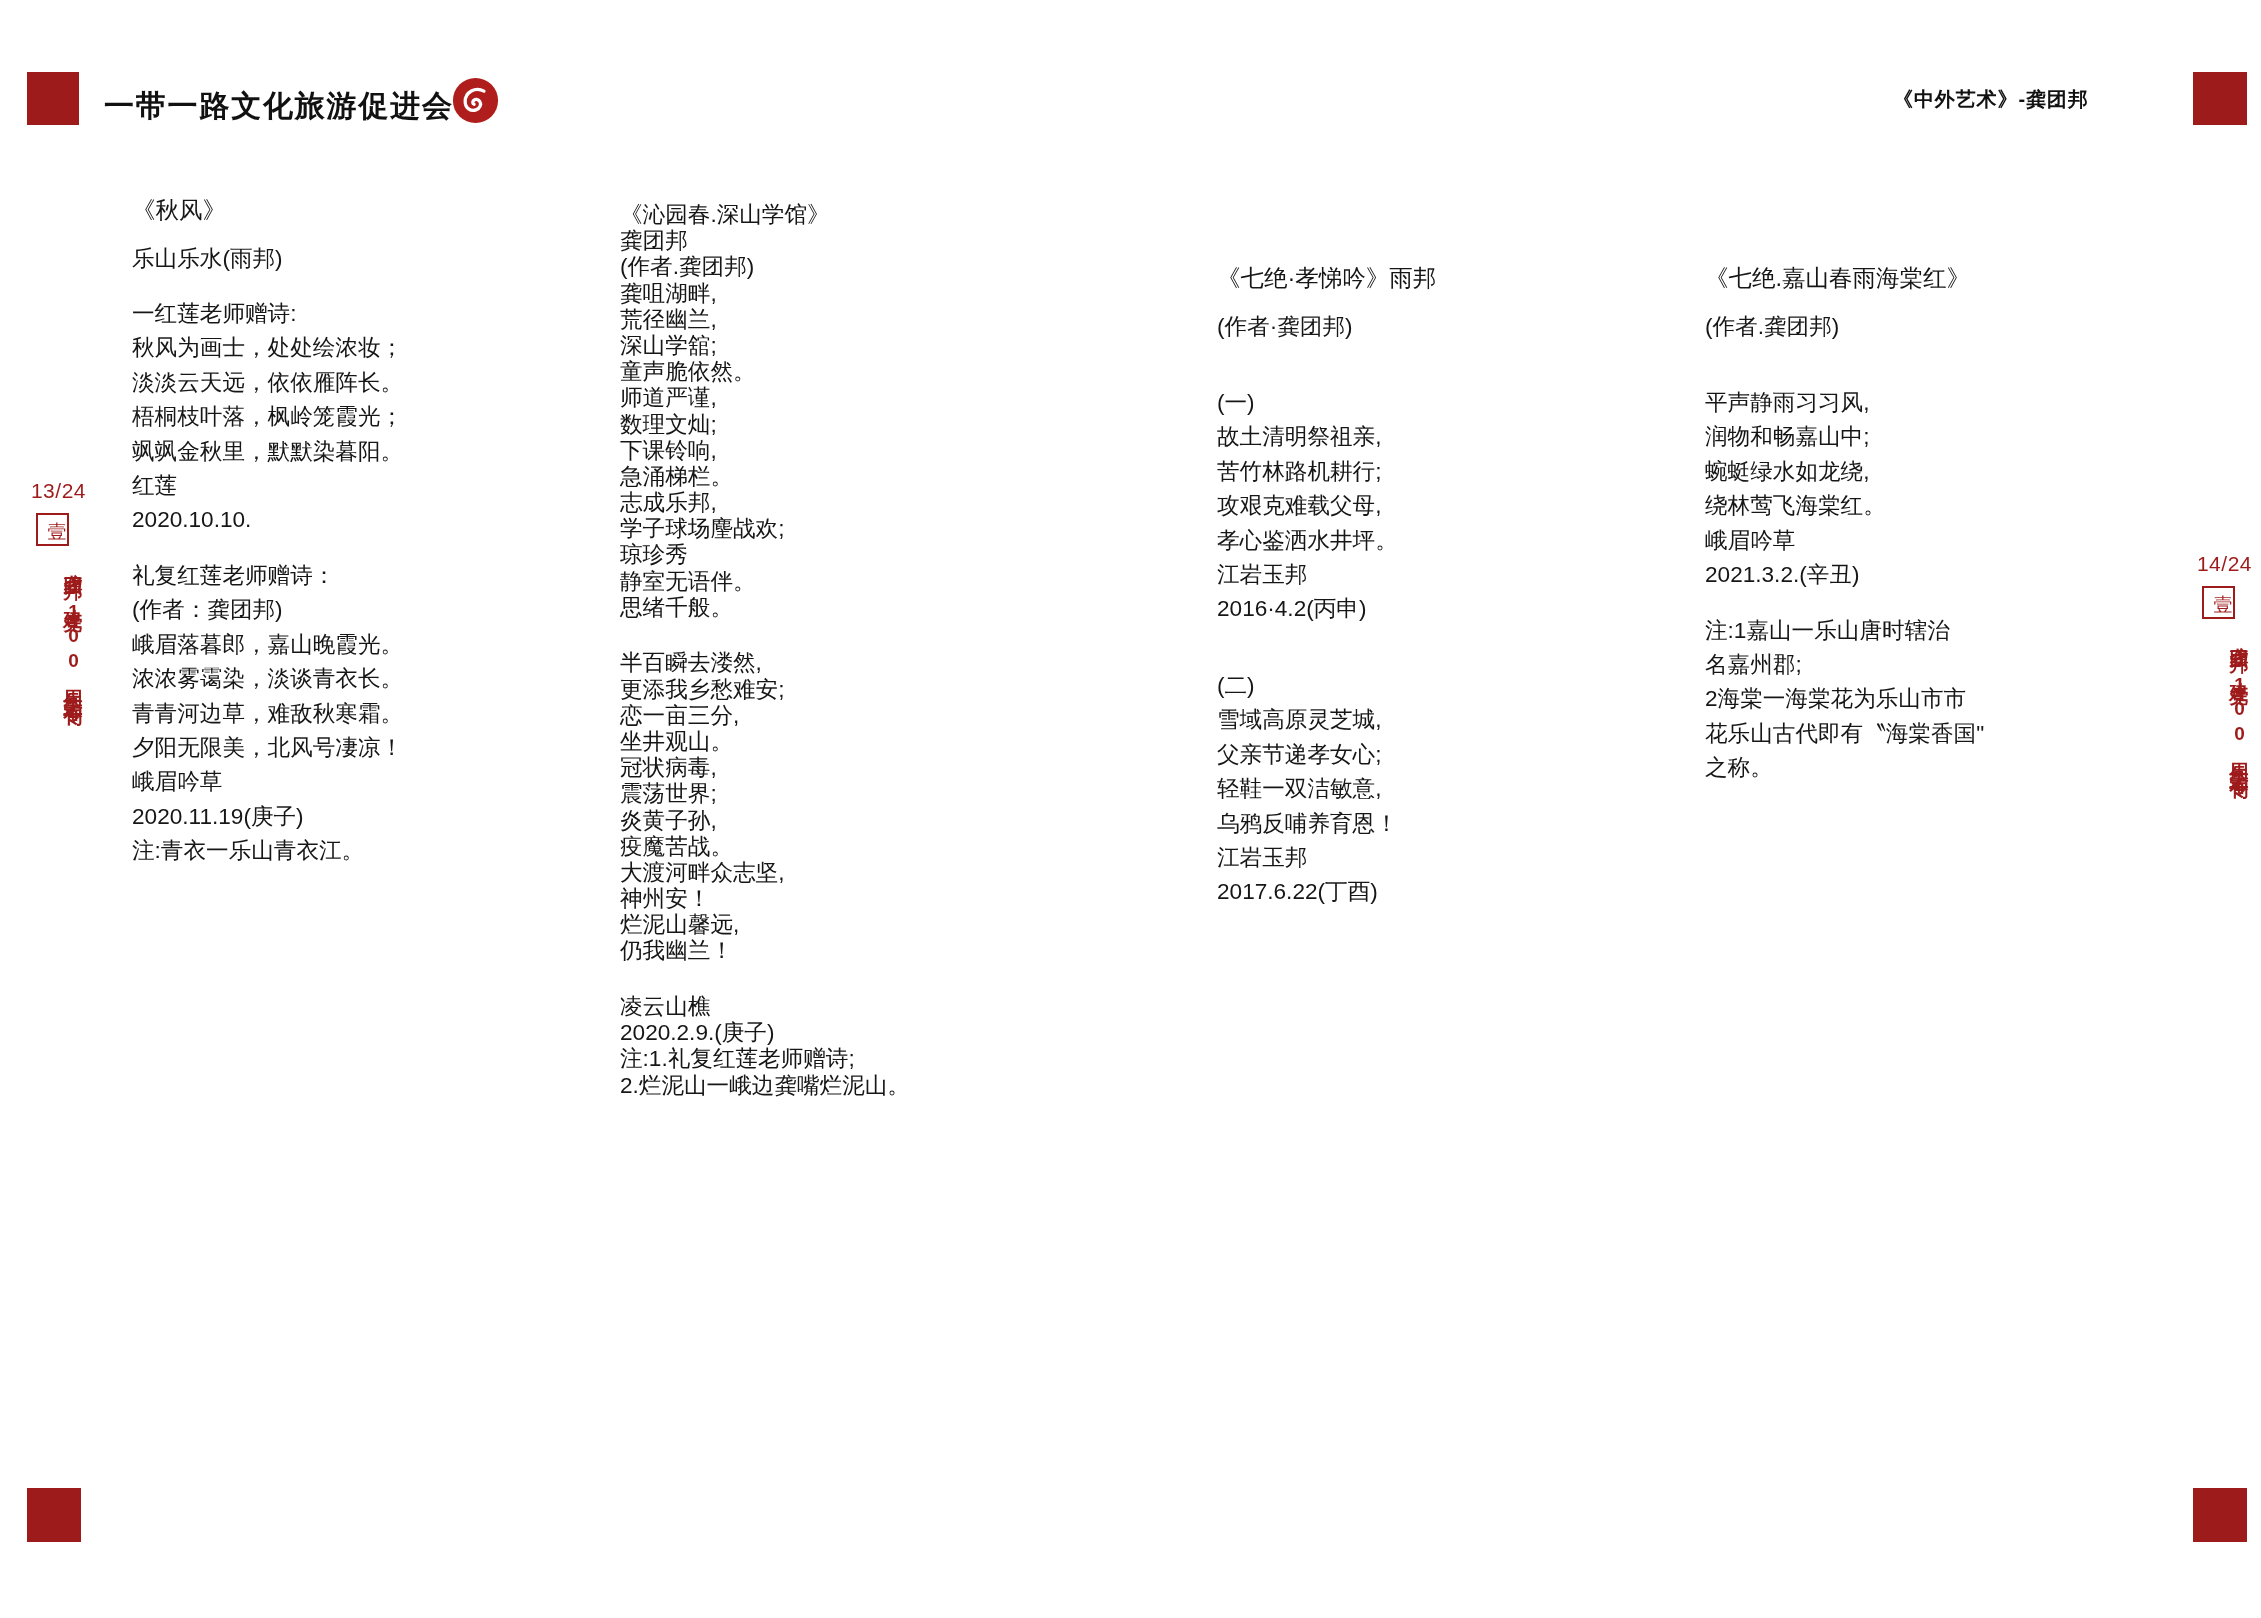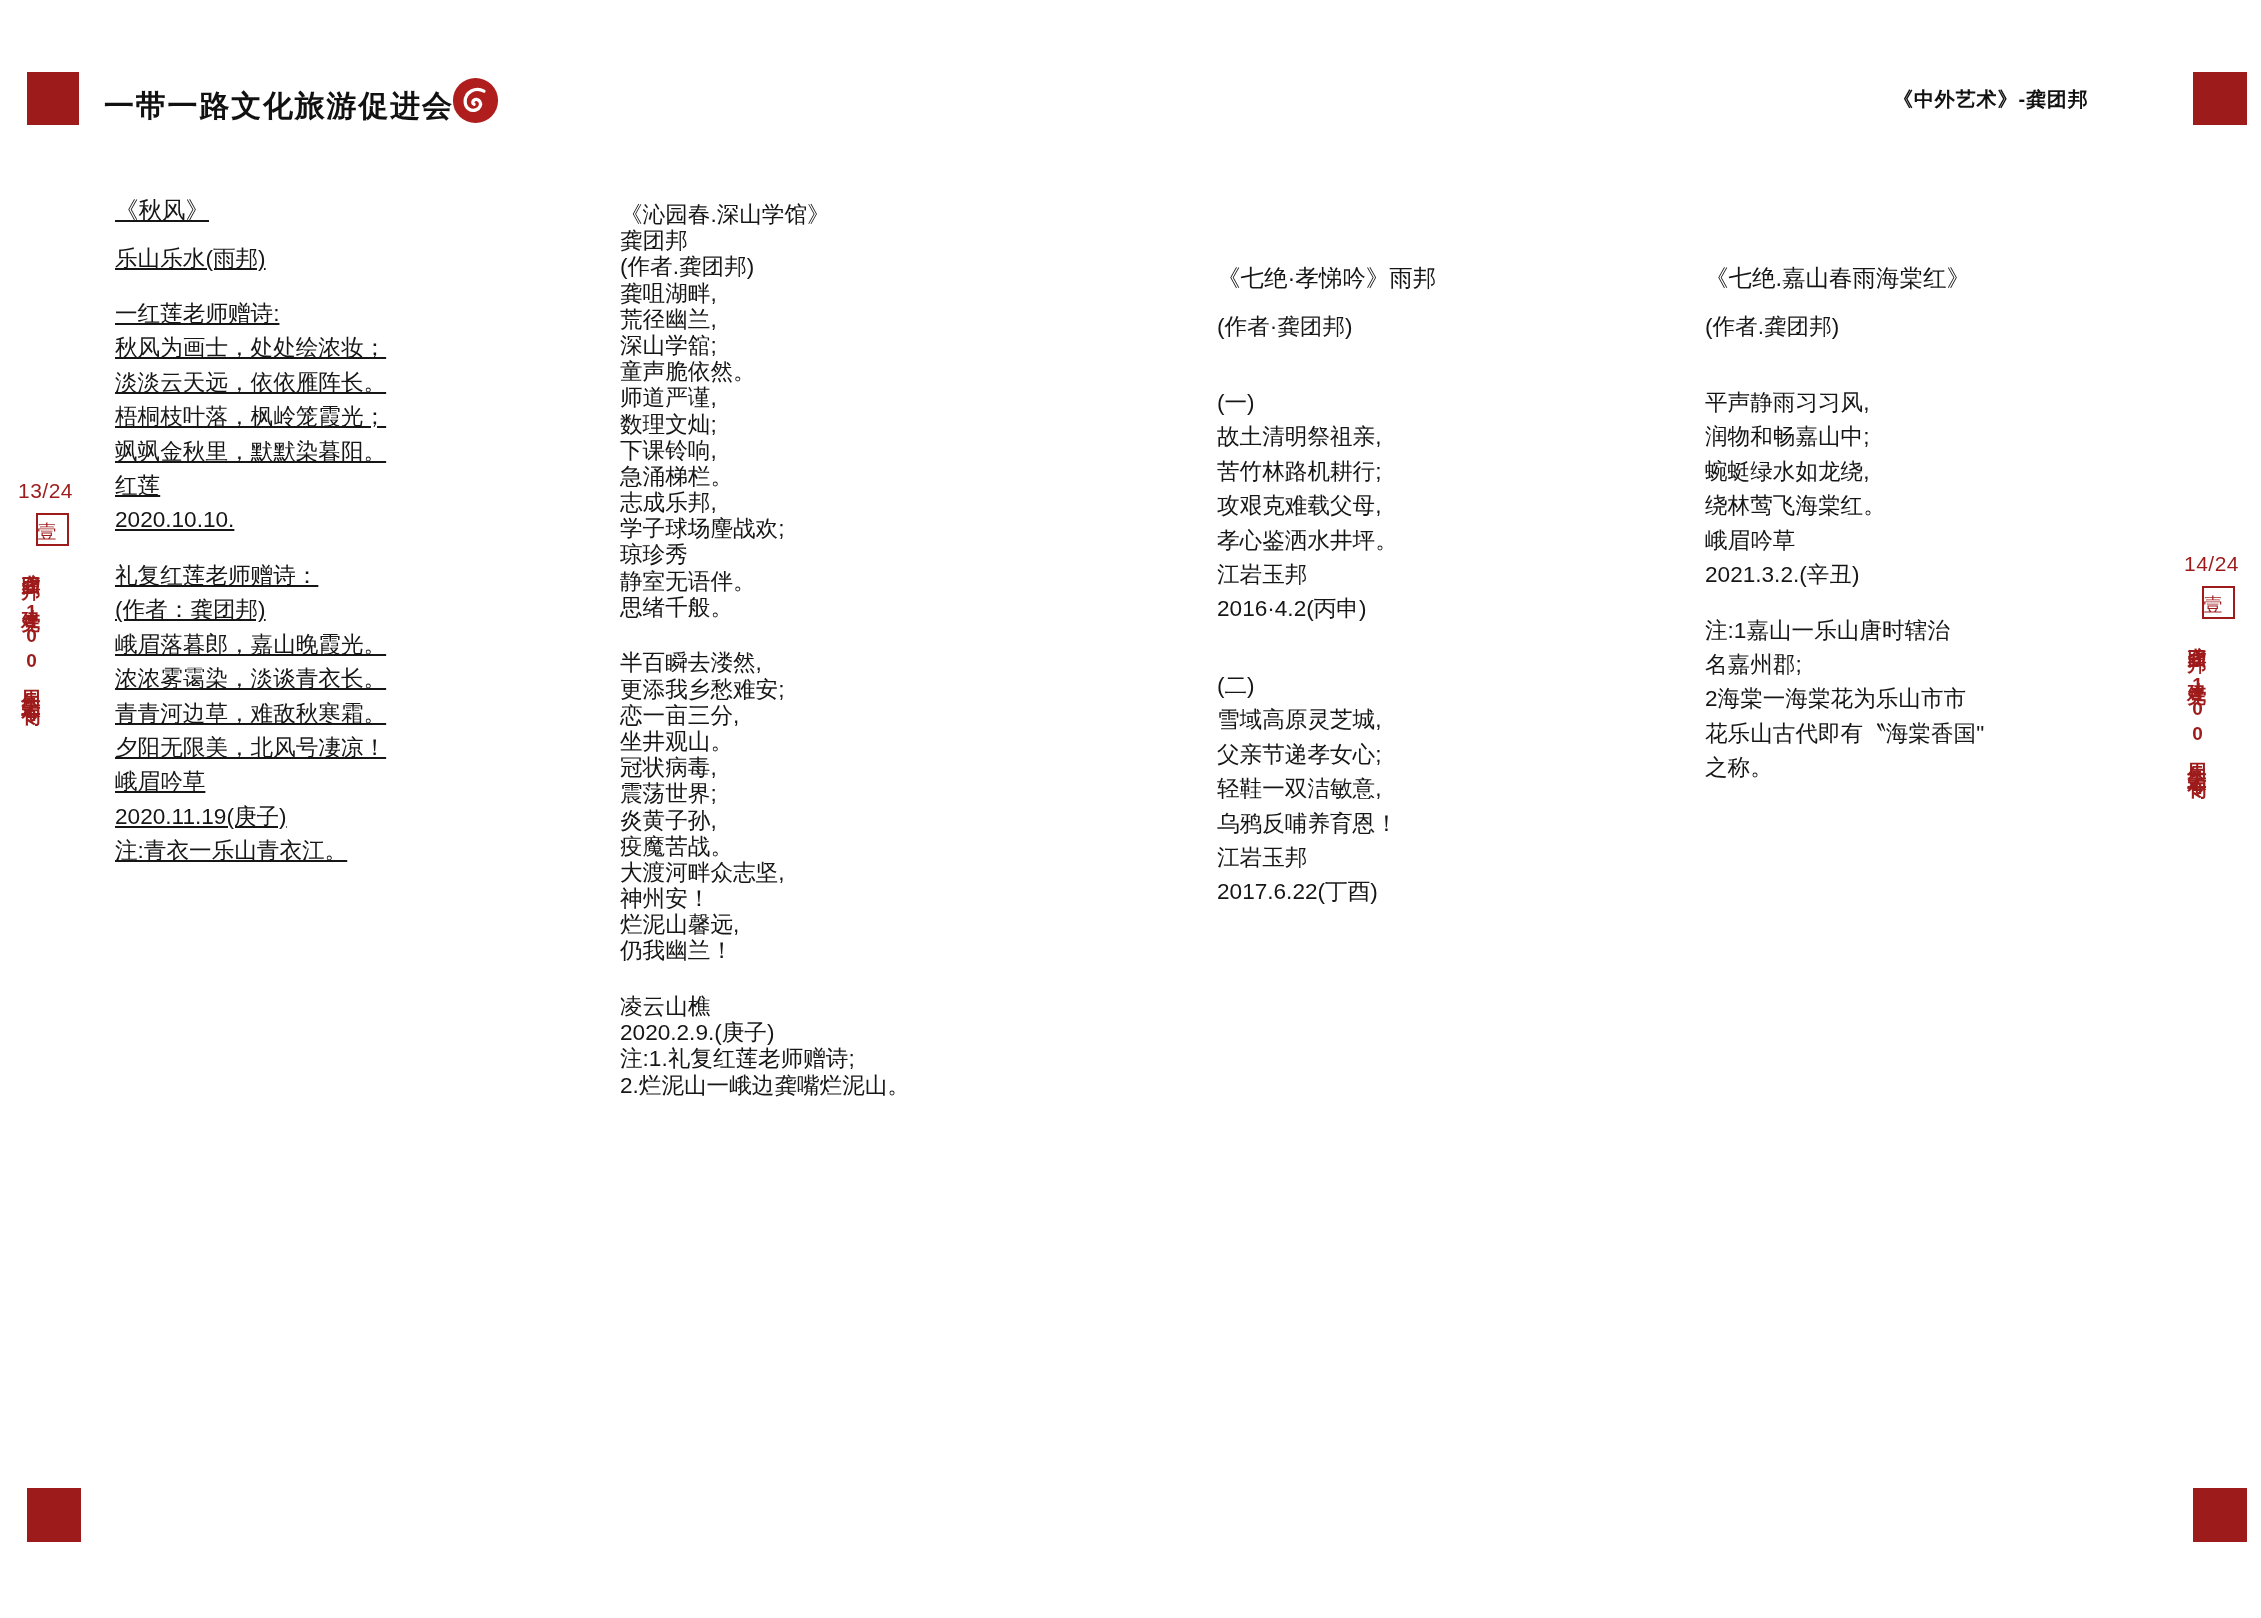--- a/index.html
+++ b/index.html
@@ -74,21 +74,21 @@
     left: 452px;
     top: 77px;
     width: 47px;
     height: 47px;
   }
 
   
   .rail {
     position: absolute;
     width: 68px;
-    text-align: left;
+    text-align: right;
   }
   .rail-left  { left: 18px;  top: 479px; }
   .rail-right { left: 2184px; top: 552px; }
 
   .rail-page {
     font-size: 21px;
     color: #9e1b1b;
     letter-spacing: 0.5px;
     margin-bottom: 10px;
     white-space: nowrap;
@@ -125,21 +125,21 @@
   .corner-bl { left: 27px;  top: 1488px; }
   .corner-br { left: 2193px; top: 1488px; }
 
   
   .col {
     position: absolute;
     font-size: 22.6px;
     line-height: 1.0;
     color: #161616;
   }
-  .col-1 { left: 115px;  top: 199px; width: 493px; text-decoration: underline; }
+  .col-1 { left: 132px;  top: 199px; width: 493px; }
   .col-2 { left: 620px; top: 204px; width: 452px; }
   .col-3 { left: 1217px; top: 267px; width: 452px; }
   .col-4 { left: 1705px; top: 267px; width: 466px; }
 
   .ln {
     margin: 0 0 11.8px 0;
     white-space: pre-wrap;
   }
   .ln.tight { margin-bottom: 3.6px; }
   .ln.gap   { margin-bottom: 33px; }

